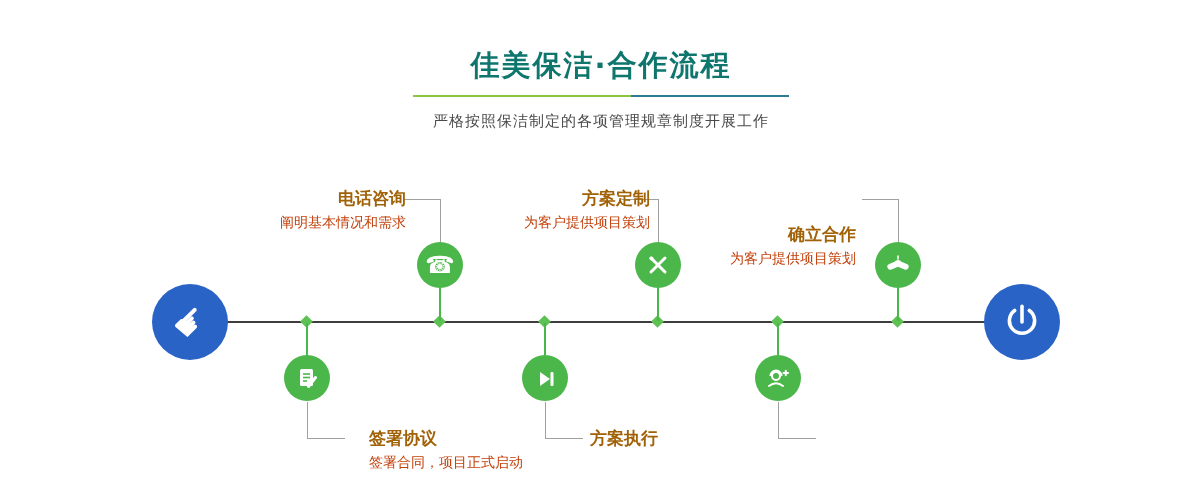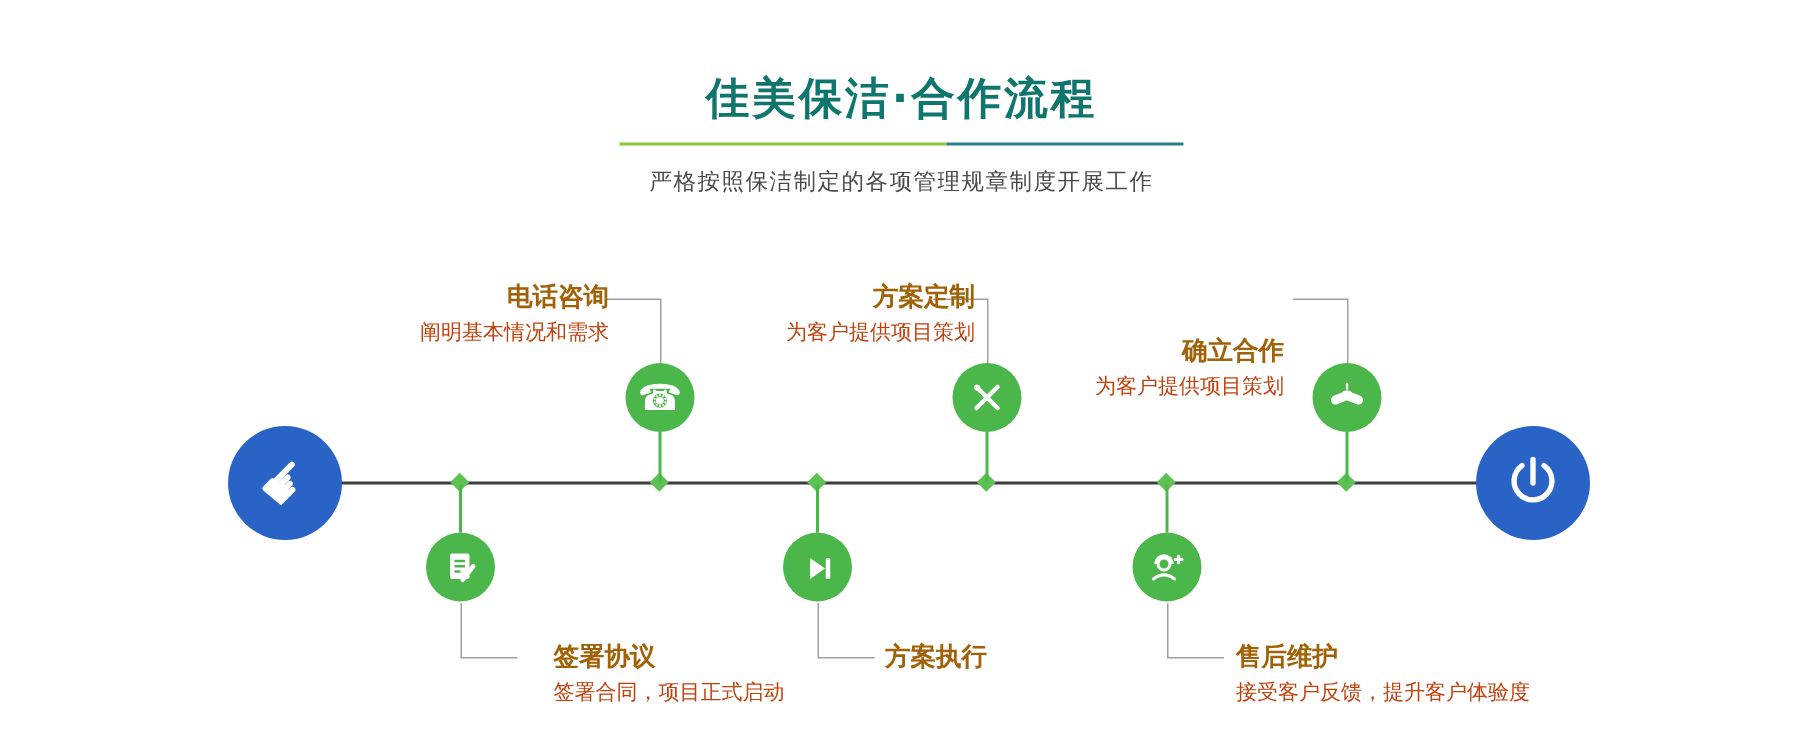--- a/index.html
+++ b/index.html
@@ -189,18 +189,14 @@
     <div class="d">为客户提供项目策划</div>
   </div>
 
   <div class="steplabel lab-bottom lab-sign">
     <div class="t">签署协议</div>
     <div class="d">签署合同，项目正式启动</div>
   </div>
   <div class="steplabel lab-bottom lab-exec">
     <div class="t">方案执行</div>
   </div>
-  <div class="steplabel lab-bottom lab-support">
-    <div class="t">售后维护</div>
-    <div class="d">接受客户反馈，提升客户体验度</div>
-  </div>
 
 </div>
 
 </body></html>

